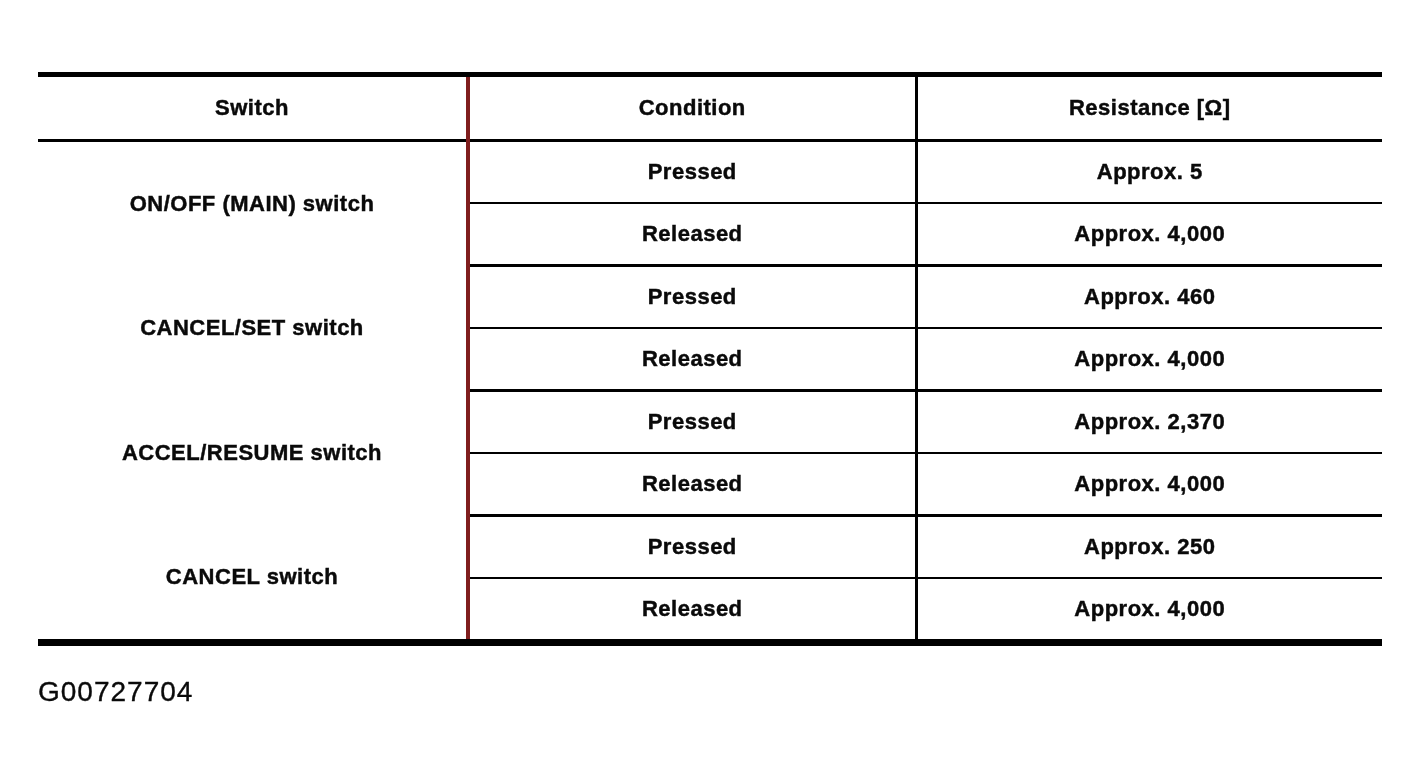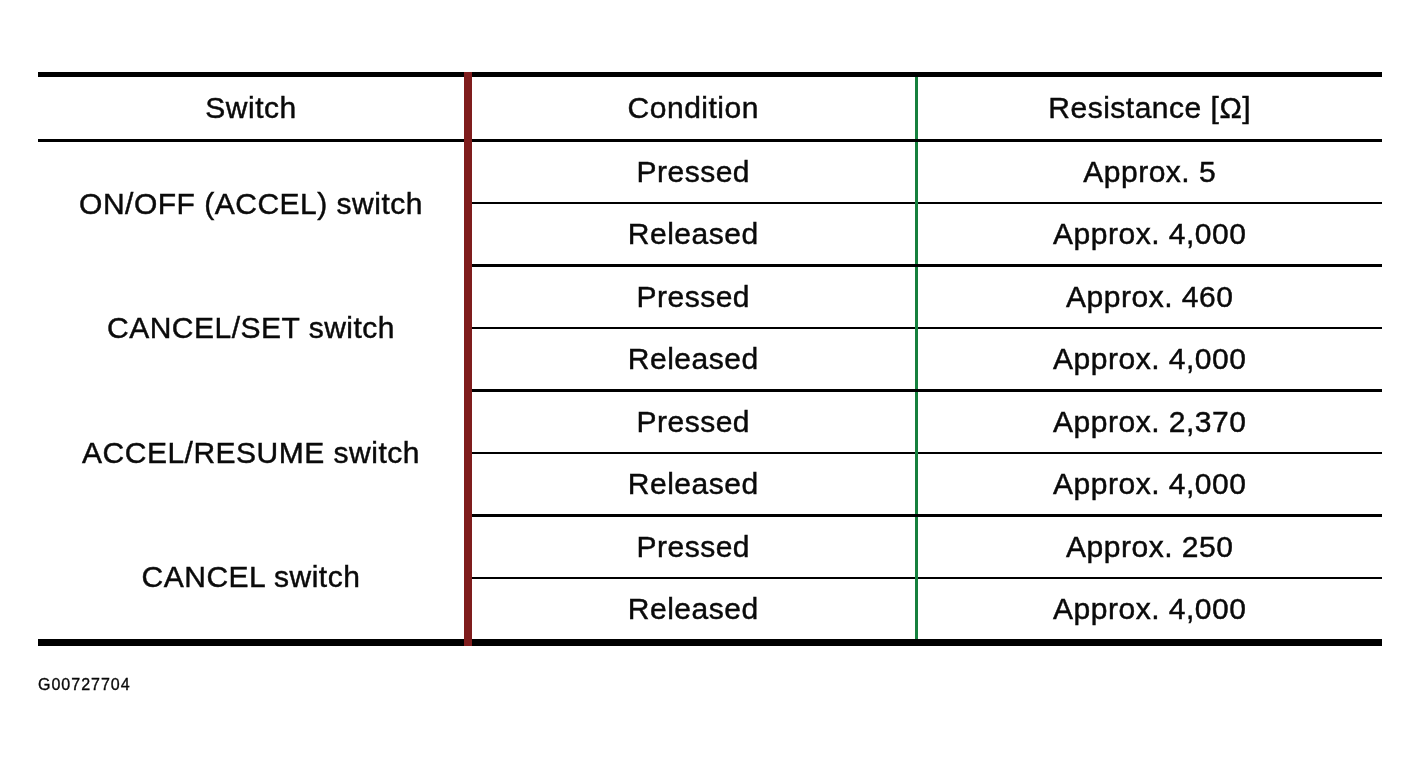--- a/index.html
+++ b/index.html
@@ -21,49 +21,49 @@
     left: 38px;
     top: 72px;
     width: 1344px;
     border-collapse: collapse;
     table-layout: fixed;
     border-top: 5px solid #000;
     border-bottom: 7px solid #000;
   }
   table.spec th,
   table.spec td {
-    font-size: 30px;
-    font-weight: normal;
+    font-size: 22px;
+    font-weight: bold;
     letter-spacing: 0.5px;
     color: #0a0a0a;
     -webkit-text-stroke: 0.45px #0a0a0a;
     text-align: center;
     vertical-align: middle;
     padding: 0;
   }
   table.spec th { height: 62px; border-bottom: 3px solid #000; }
   table.spec td { height: 60px; }
-  .col-cond { border-left: 8px solid #7f1d1d; }
-  .col-res  { border-left: 3px solid #15803d; }
+  .col-cond { border-left: 4px solid #7f1d1d; }
+  .col-res  { border-left: 3px solid #000000; }
   td.switch-cell {
     text-align: left;
     padding-left: 24px;
   }
   tr.sub-first td.col-cond,
   tr.sub-first td.col-res {
     border-bottom: 2px solid #000;
   }
   tr.group-end td {
     border-bottom: 3px solid #000;
   }
   .figure-id {
     position: absolute;
     left: 38px;
     top: 676px;
-    font-size: 16px;
+    font-size: 28px;
     letter-spacing: 1px;
     color: #0a0a0a;
     -webkit-text-stroke: 0.35px #0a0a0a;
   }
 </style>
 </head>
 <body>
 
 <div class="sheet">
 
@@ -76,21 +76,21 @@
     <thead>
       <tr>
         <th>Switch</th>
         <th class="col-cond">Condition</th>
         <th class="col-res">Resistance [Ω]</th>
       </tr>
     </thead>
     <tbody>
 
       <tr class="sub-first">
-        <td class="switch-cell" rowspan="2">ON/OFF (ACCEL) switch</td>
+        <td class="switch-cell" rowspan="2">ON/OFF (MAIN) switch</td>
         <td class="col-cond">Pressed</td>
         <td class="col-res">Approx. 5</td>
       </tr>
       <tr class="group-end">
         <td class="col-cond">Released</td>
         <td class="col-res">Approx. 4,000</td>
       </tr>
 
       <tr class="sub-first">
         <td class="switch-cell" rowspan="2">CANCEL/SET switch</td>

